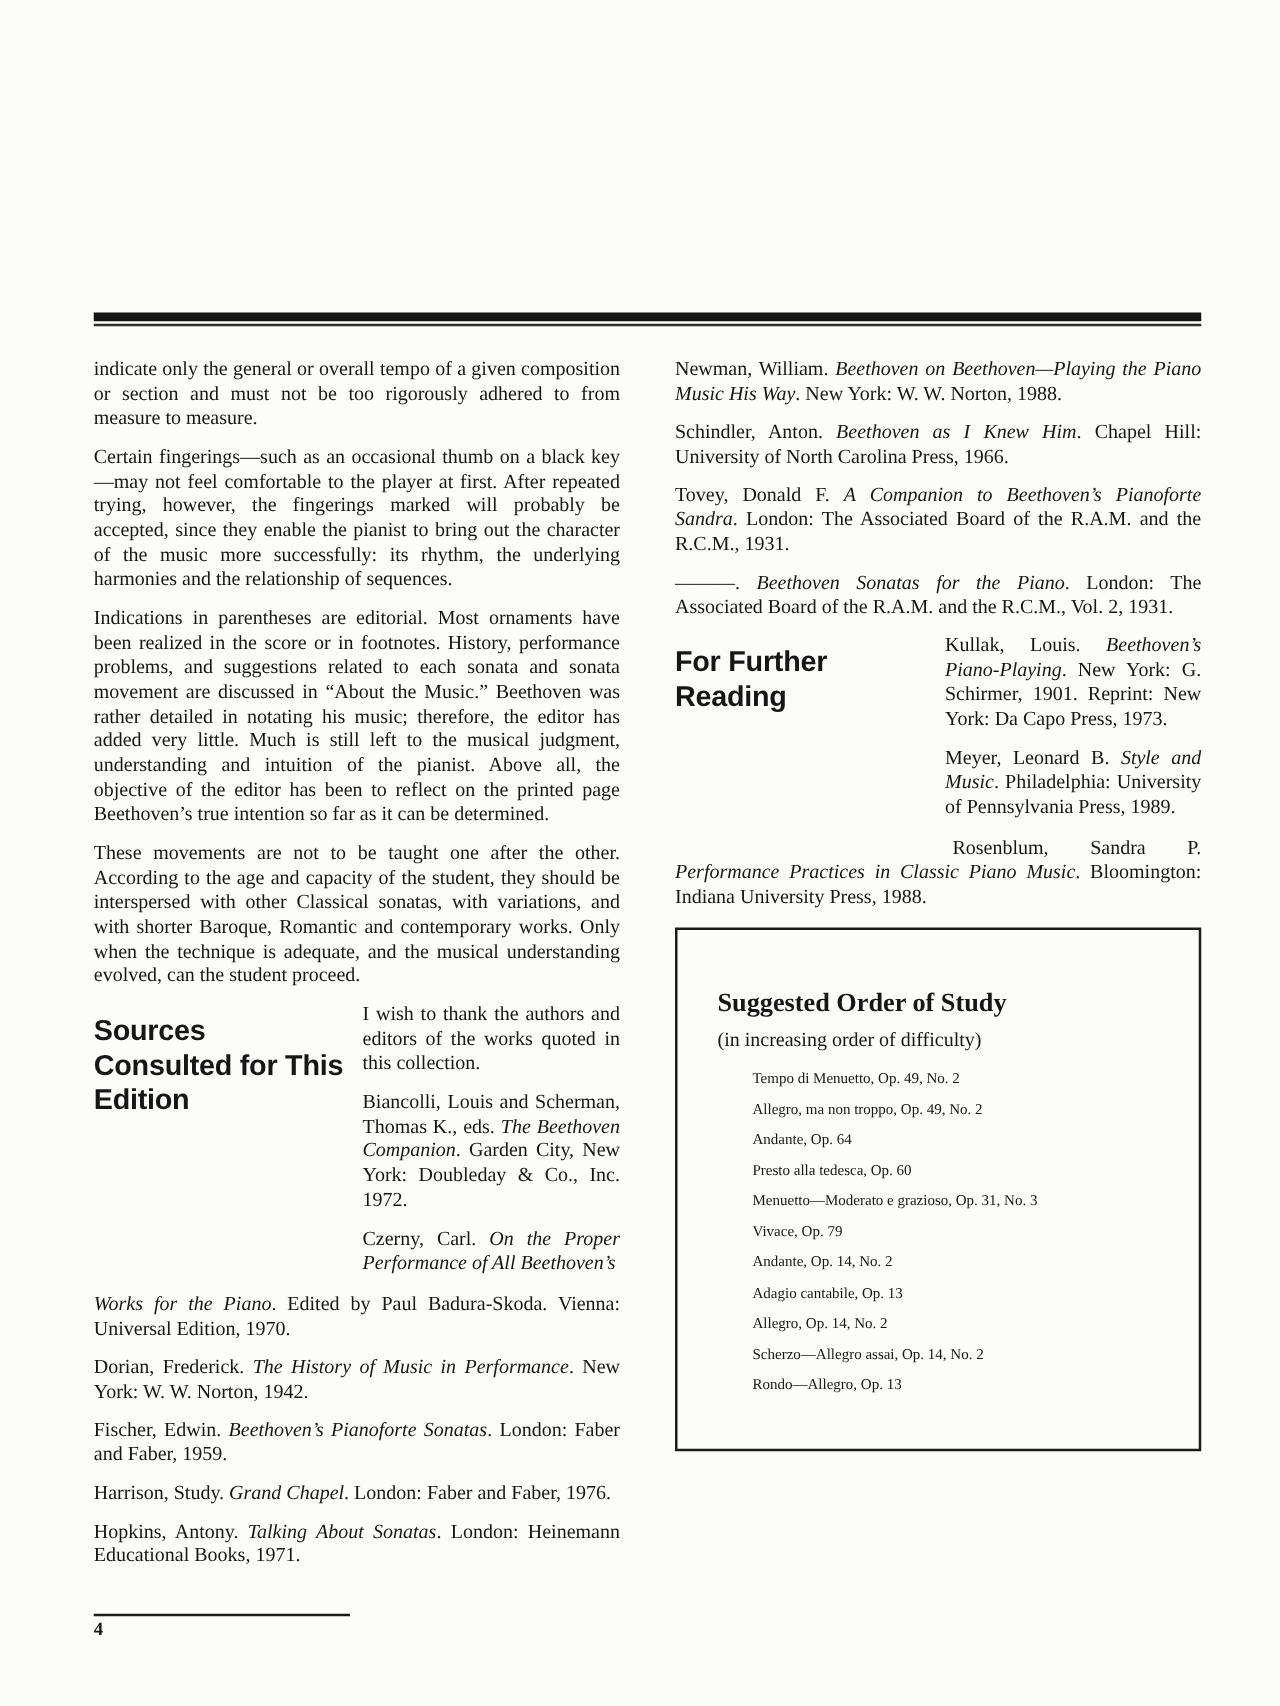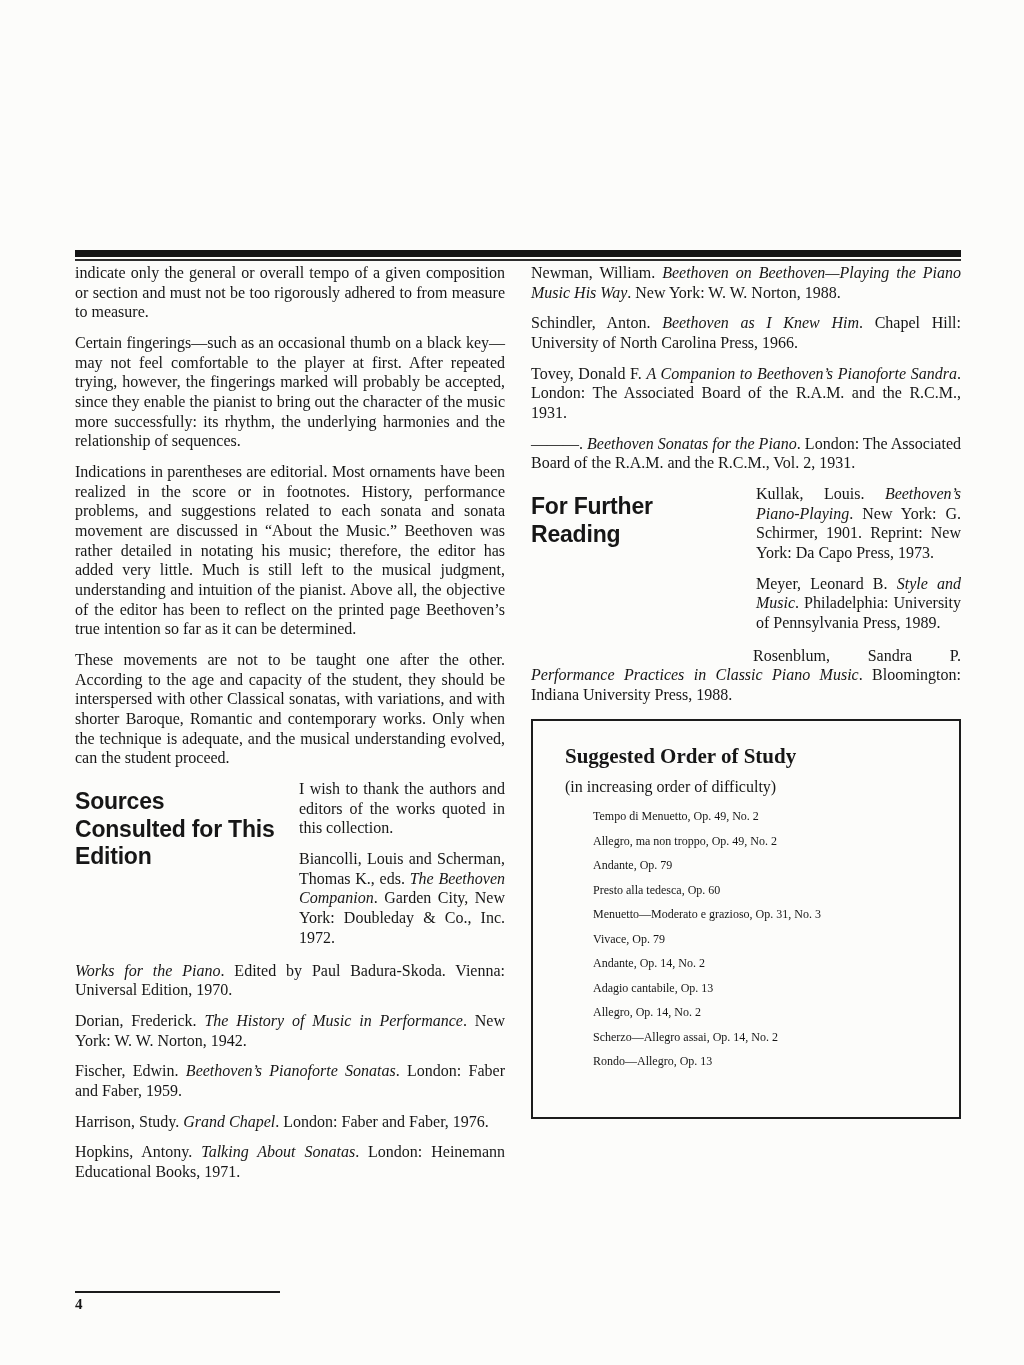--- a/index.html
+++ b/index.html
@@ -1,21 +1,21 @@
 <!DOCTYPE html>
 <html lang="en"><head>
 <meta charset="utf-8">
 <style>
   html,body{margin:0;padding:0;background:#e8e8e6;}
   .page{position:relative;width:1024px;height:1365px;background:#fcfcfa;color:#161616;
         font-family:"Liberation Serif", serif;overflow:hidden;}
   .content{position:absolute;left:75px;top:250px;width:886px;}
   .rule-bar{height:7px;background:#151515;}
   .rule-line{height:2px;background:#2e2e2e;margin-top:2px;}
-  .columns{display:flex;gap:26px;margin-top:2px;}
+  .columns{display:flex;gap:44px;margin-top:25px;}
   .col{width:430px;font-size:16px;line-height:1.23;}
   .para,.bib{margin:0 0 11px;text-align:justify;hyphens:auto;-webkit-hyphens:auto;}
   .bib i{font-style:italic;}
   
   .sec-row{display:flex;align-items:stretch;}
   .sec-head{display:flex;}
   .sources-head{width:200px;}
   .further-head{width:190px;}
   .thin-rule{height:2px;background:#1b1b1b;}
   .sans-heading{font-family:"Liberation Sans", sans-serif;font-weight:bold;font-size:23px;
@@ -24,21 +24,21 @@
   .sources-head .thick-rule{margin-bottom:44px;}
   .further-head .thick-rule{margin-bottom:16px;}
   .side-col{margin-left:auto;}
   .sources-side{width:206px;}
   .further-side{width:205px;}
   .sources-row{margin-top:6px;}
   .further-row{margin-top:9px;}
   .wrap-entry{text-indent:222px;margin-top:2px;}
   .wide-entries{margin-top:2px;}
   
-  .study-box{margin-top:14px;border:2px solid #1c1c1c;padding:23px 26px 34px 32px;min-height:400px;
+  .study-box{margin-top:14px;border:2px solid #1c1c1c;padding:46px 26px 34px 32px;min-height:400px;
              box-sizing:border-box;}
   .study-title{font-size:21px;font-weight:bold;margin:0 0 7px;}
   .study-subtitle{margin:0 0 13px;font-size:16px;}
   .study-items{padding-left:28px;}
   .study-items .study-item{margin-bottom:9.5px;font-size:12px;line-height:1.25;}
   
   .footer{position:absolute;left:75px;top:1291px;width:205px;}
   .footer-rule{height:2px;background:#1b1b1b;}
   .page-num{font-weight:bold;font-size:15px;margin-top:3px;}
 </style>
@@ -63,20 +63,21 @@
 
         <div class="sec-row sources-row">
           <div class="sec-head sources-head">
             <div class="thin-rule"></div>
             <h2 class="sans-heading">Sources Consulted for This Edition</h2>
             <div class="thick-rule"></div>
           </div>
           <div class="side-col sources-side">
             <p class="para">I wish to thank the authors and editors of the works quoted in this collection.</p>
             <p class="bib"><span>Biancolli, Louis and Scherman, Thomas K., eds.  </span><i>The Beethoven Companion</i><span>.  Garden City, New York:  Doubleday &amp; Co., Inc. 1972.</span></p>
+            <p class="bib"><span>Czerny, Carl.  </span><i>On the Proper Performance of All Beethoven’s</i></p>
           </div>
         </div>
 
         <div class="wide-entries">
           <p class="bib"><i>Works for the Piano</i><span>.  Edited by Paul Badura-Skoda.  Vienna:  Universal Edition, 1970.</span></p>
           <p class="bib"><span>Dorian, Frederick.  </span><i>The History of Music in Performance</i><span>.  New York:  W. W. Norton, 1942.</span></p>
           <p class="bib"><span>Fischer, Edwin.  </span><i>Beethoven’s Pianoforte Sonatas</i><span>.  London:  Faber and Faber, 1959.</span></p>
           <p class="bib"><span>Harrison, Study.  </span><i>Grand Chapel</i><span>.  London:  Faber and Faber, 1976.</span></p>
           <p class="bib"><span>Hopkins, Antony.  </span><i>Talking About Sonatas</i><span>.  London:  Heinemann Educational Books, 1971.</span></p>
         </div>
@@ -101,21 +102,21 @@
         </div>
 
         <p class="bib wrap-entry"><span>Rosenblum, Sandra P.  </span><i>Performance Practices in Classic Piano Music</i><span>.  Bloomington:  Indiana University Press, 1988.</span></p>
 
         <div class="study-box">
           <h3 class="study-title">Suggested Order of Study</h3>
           <p class="study-subtitle">(in increasing order of difficulty)</p>
           <div class="study-items">
               <div class="study-item">Tempo di Menuetto, Op. 49, No. 2</div>
               <div class="study-item">Allegro, ma non troppo, Op. 49, No. 2</div>
-              <div class="study-item">Andante, Op. 79</div>
+              <div class="study-item">Andante, Op. 64</div>
               <div class="study-item">Presto alla tedesca, Op. 60</div>
               <div class="study-item">Menuetto—Moderato e grazioso, Op. 31, No. 3</div>
               <div class="study-item">Vivace, Op. 79</div>
               <div class="study-item">Andante, Op. 14, No. 2</div>
               <div class="study-item">Adagio cantabile, Op. 13</div>
               <div class="study-item">Allegro, Op. 14, No. 2</div>
               <div class="study-item">Scherzo—Allegro assai, Op. 14, No. 2</div>
               <div class="study-item">Rondo—Allegro, Op. 13</div>
             </div>
         </div>

